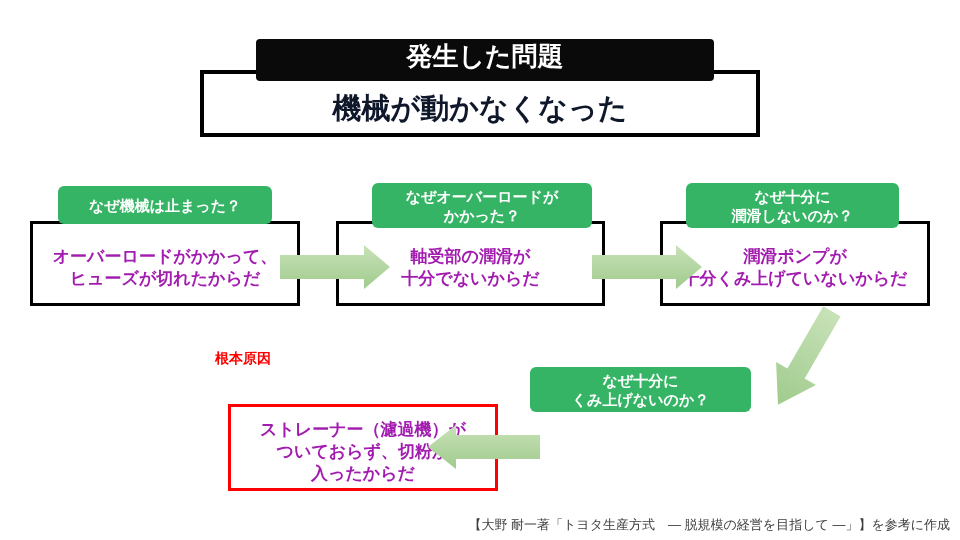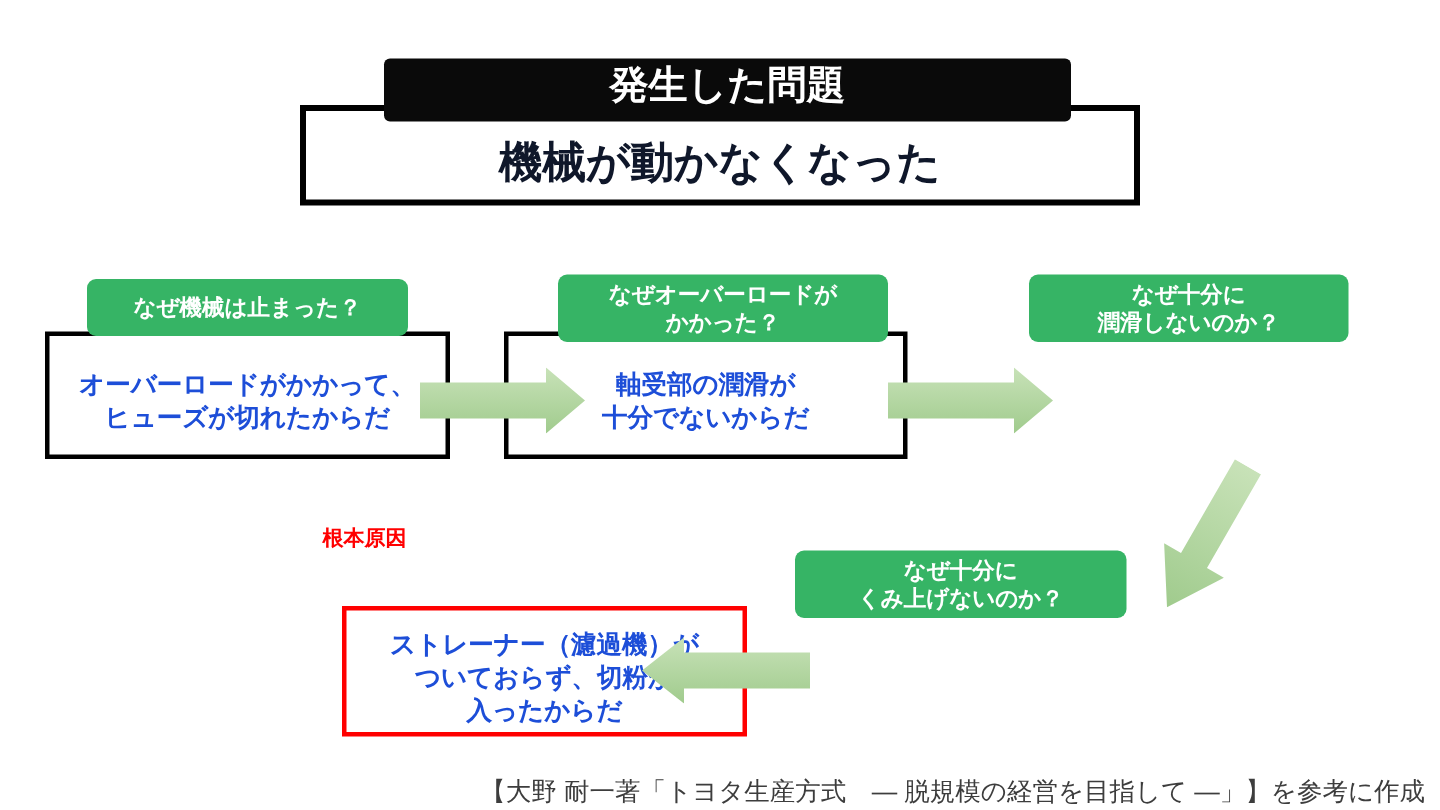--- a/index.html
+++ b/index.html
@@ -37,21 +37,21 @@
     box-sizing: border-box;
     z-index: 2;
   }
   
   .why-box {
     position: absolute;
     background: #ffffff;
     border: 3px solid #000000;
     display: flex; align-items: center; justify-content: center;
     text-align: center;
-    font-size: 17px; font-weight: 700; color: #1d4ed8;
+    font-size: 17px; font-weight: 700; color: #a21caf;
     line-height: 22px;
     white-space: pre-line;
     box-sizing: border-box;
     padding-top: 8px;
     z-index: 1;
   }
   .why-box.root { border-color: #ff0000; margin-left: 40px; }
   .badge {
     position: absolute;
     border-radius: 6px;
@@ -71,21 +71,21 @@
     left: 215px; top: 350px; width: 220px;
     text-align: left;
     color: #ff0000;
     font-size: 14px; font-weight: 700;
     z-index: 4;
   }
   .arrow-svg { position: absolute; z-index: 5; }
   .footer-note {
     position: absolute;
     right: 10px; top: 516px;
-    font-size: 17px;
+    font-size: 13px;
     color: #3d3d3d;
     font-weight: 400;
     white-space: nowrap;
   }
 </style>
 </head>
 <body>
 
 <div class="canvas">
 
@@ -102,20 +102,24 @@
   </div>
   <div class="badge green" style="left:58px; top:186px; width:214px; height:38px;">なぜ機械は止まった？</div>
 
   <div class="why-box" style="left:336px; top:221px; width:269px; height:85px;">
     <span>軸受部の潤滑が
 十分でないからだ</span>
   </div>
   <div class="badge green" style="left:372px; top:183px; width:220px; height:45px;">なぜオーバーロードが
 かかった？</div>
 
+  <div class="why-box" style="left:660px; top:221px; width:270px; height:85px;">
+    <span>潤滑ポンプが
+十分くみ上げていないからだ</span>
+  </div>
   <div class="badge green" style="left:686px; top:183px; width:213px; height:45px;">なぜ十分に
 潤滑しないのか？</div>
 
   <div class="badge green" style="left:530px; top:367px; width:221px; height:45px;">なぜ十分に
 くみ上げないのか？</div>
 
   <div class="root-label">根本原因</div>
   <div class="why-box root" style="left:188px; top:404px; width:270px; height:87px;">
     <span>ストレーナー（濾過機）が
 ついておらず、切粉が

